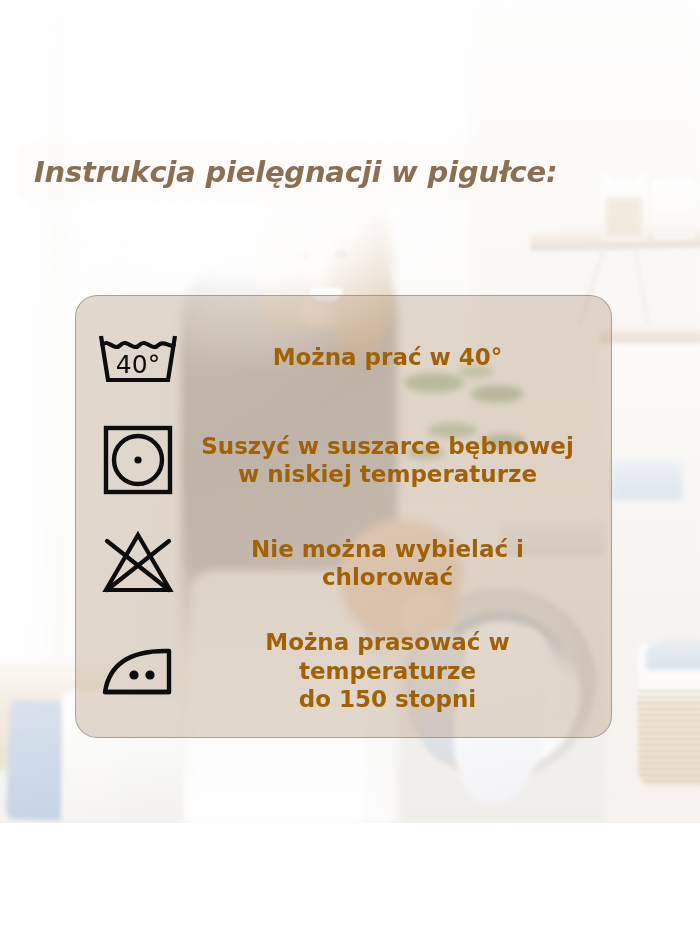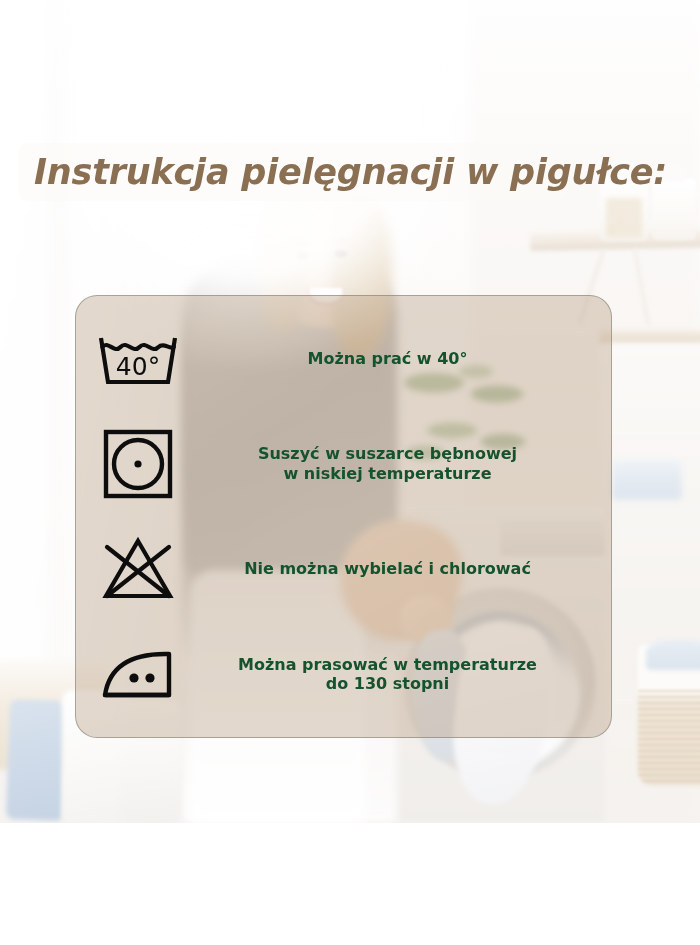--- a/index.html
+++ b/index.html
@@ -410,21 +410,21 @@
     background: rgba(252, 250, 247, 0.58);
     border-radius: 10px;
     display: flex;
     align-items: center;
   }
   .title-text {
     margin-left: 16px;
     font-family: "DejaVu Sans", sans-serif;
     font-style: italic;
     font-weight: bold;
-    font-size: 35px;
+    font-size: 29px;
     letter-spacing: -0.2px;
     color: #8a6f52;
     white-space: nowrap;
   }
 
   
   .care-panel {
     position: absolute;
     left: 75px;
     top: 295px;
@@ -450,23 +450,23 @@
     min-width: 96px;
     display: flex;
     align-items: center;
     justify-content: center;
   }
   .care-label {
     flex: 1;
     text-align: center;
     font-family: "DejaVu Sans", sans-serif;
     font-weight: bold;
-    font-size: 16px;
+    font-size: 23px;
     line-height: 1.22;
-    color: #14532d;
+    color: #a16207;
     padding-right: 8px;
     white-space: pre-line;
   }
 
   svg { display: block; }
 </style>
 </head>
 <body>
 
 <div class="canvas">
@@ -572,18 +572,18 @@
     <div class="care-row">
       <div class="care-icon">
         <svg width="90" height="58" viewBox="0 0 90 58">
           <path d="M12 50 C16 24, 34 9, 72 9 L76 9 L76 50 Z" fill="none" stroke="#0d0d0d" stroke-width="4.4" stroke-linejoin="round"></path>
           <line x1="12" y1="50" x2="76" y2="50" stroke="#0d0d0d" stroke-width="4.4" stroke-linecap="round"></line>
           <circle cx="41" cy="33" r="4.6" fill="#0d0d0d"></circle>
           <circle cx="57" cy="33" r="4.6" fill="#0d0d0d"></circle>
         </svg>
       </div>
       <div class="care-label">Można prasować w temperaturze
-do 130 stopni</div>
+do 150 stopni</div>
     </div>
 
 
   </div>
 </div>
 
 </body></html>

